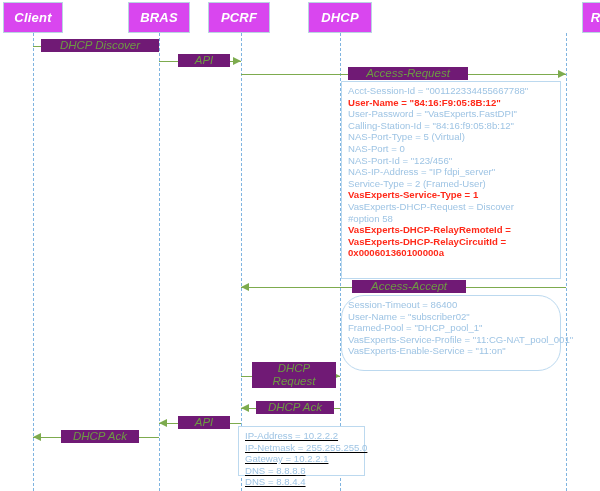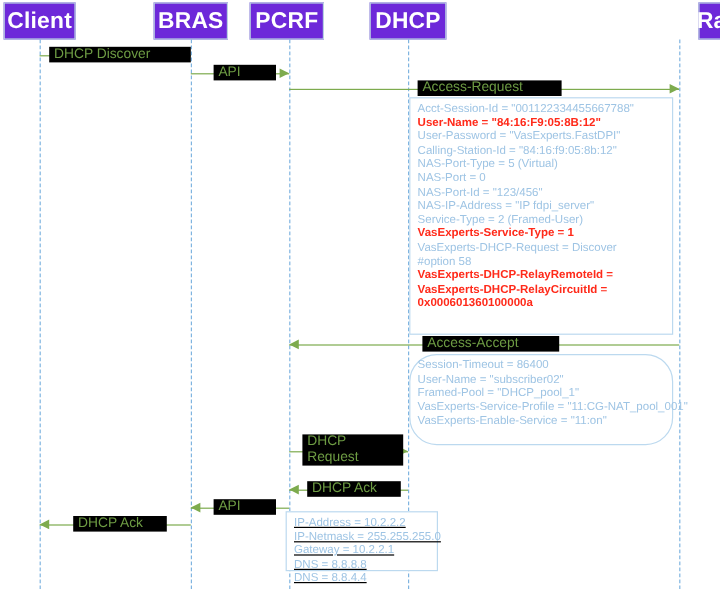--- a/index.html
+++ b/index.html
@@ -1,36 +1,36 @@
 <!DOCTYPE html>
 <html><head>
 <meta charset="utf-8">
 <style>
   html,body{margin:0;padding:0;background:#ffffff;}
   body{width:600px;height:491px;position:relative;overflow:hidden;
        font-family:"Liberation Sans", sans-serif;}
   #diagram{position:absolute;left:0;top:0;width:600px;height:491px;}
 
   
-  .actor{position:absolute;background:#6d28d9;border:1px solid #b9d4e2;
+  .actor{position:absolute;background:#d946ef;border:1px solid #b9d4e2;
          display:flex;align-items:center;justify-content:center;
-         color:#ffffff;font-size:19px;font-weight:bold;letter-spacing:.2px;
-         box-sizing:border-box;}
+         color:#ffffff;font-size:13px;font-weight:bold;letter-spacing:.2px;
+         box-sizing:border-box;font-style:italic;}
   
   .lifeline{position:absolute;top:33px;bottom:0;width:0;
             border-left:1.5px dashed #7fb4e0;}
   
   .msg{position:absolute;height:0;border-top:1.4px solid #7dab4e;}
   .arrowR,.arrowL{position:absolute;width:0;height:0;
         border-top:4.5px solid transparent;border-bottom:4.5px solid transparent;}
   .arrowR{border-left:8px solid #7dab4e;}
   .arrowL{border-right:8px solid #7dab4e;}
   .msglabel{position:absolute;color:#6d9b43;font-size:11.5px;
-            background:#000000;padding:0 4px;white-space:nowrap;
-            line-height:13px;}
+            background:#701a75;padding:0 4px;white-space:nowrap;
+            text-align:center;line-height:13px;font-style:italic;}
 
   
   .note{position:absolute;background:#ffffff;border:1px solid #bcd9ef;
         box-sizing:border-box;padding:3px 5px 3px 6px;}
   .note .line{font-size:9.6px;line-height:11.6px;color:#9ec4e4;
               white-space:nowrap;}
   .note .line.hl{color:#ff2a1a;font-weight:bold;}
 </style>
 </head>
 <body>

